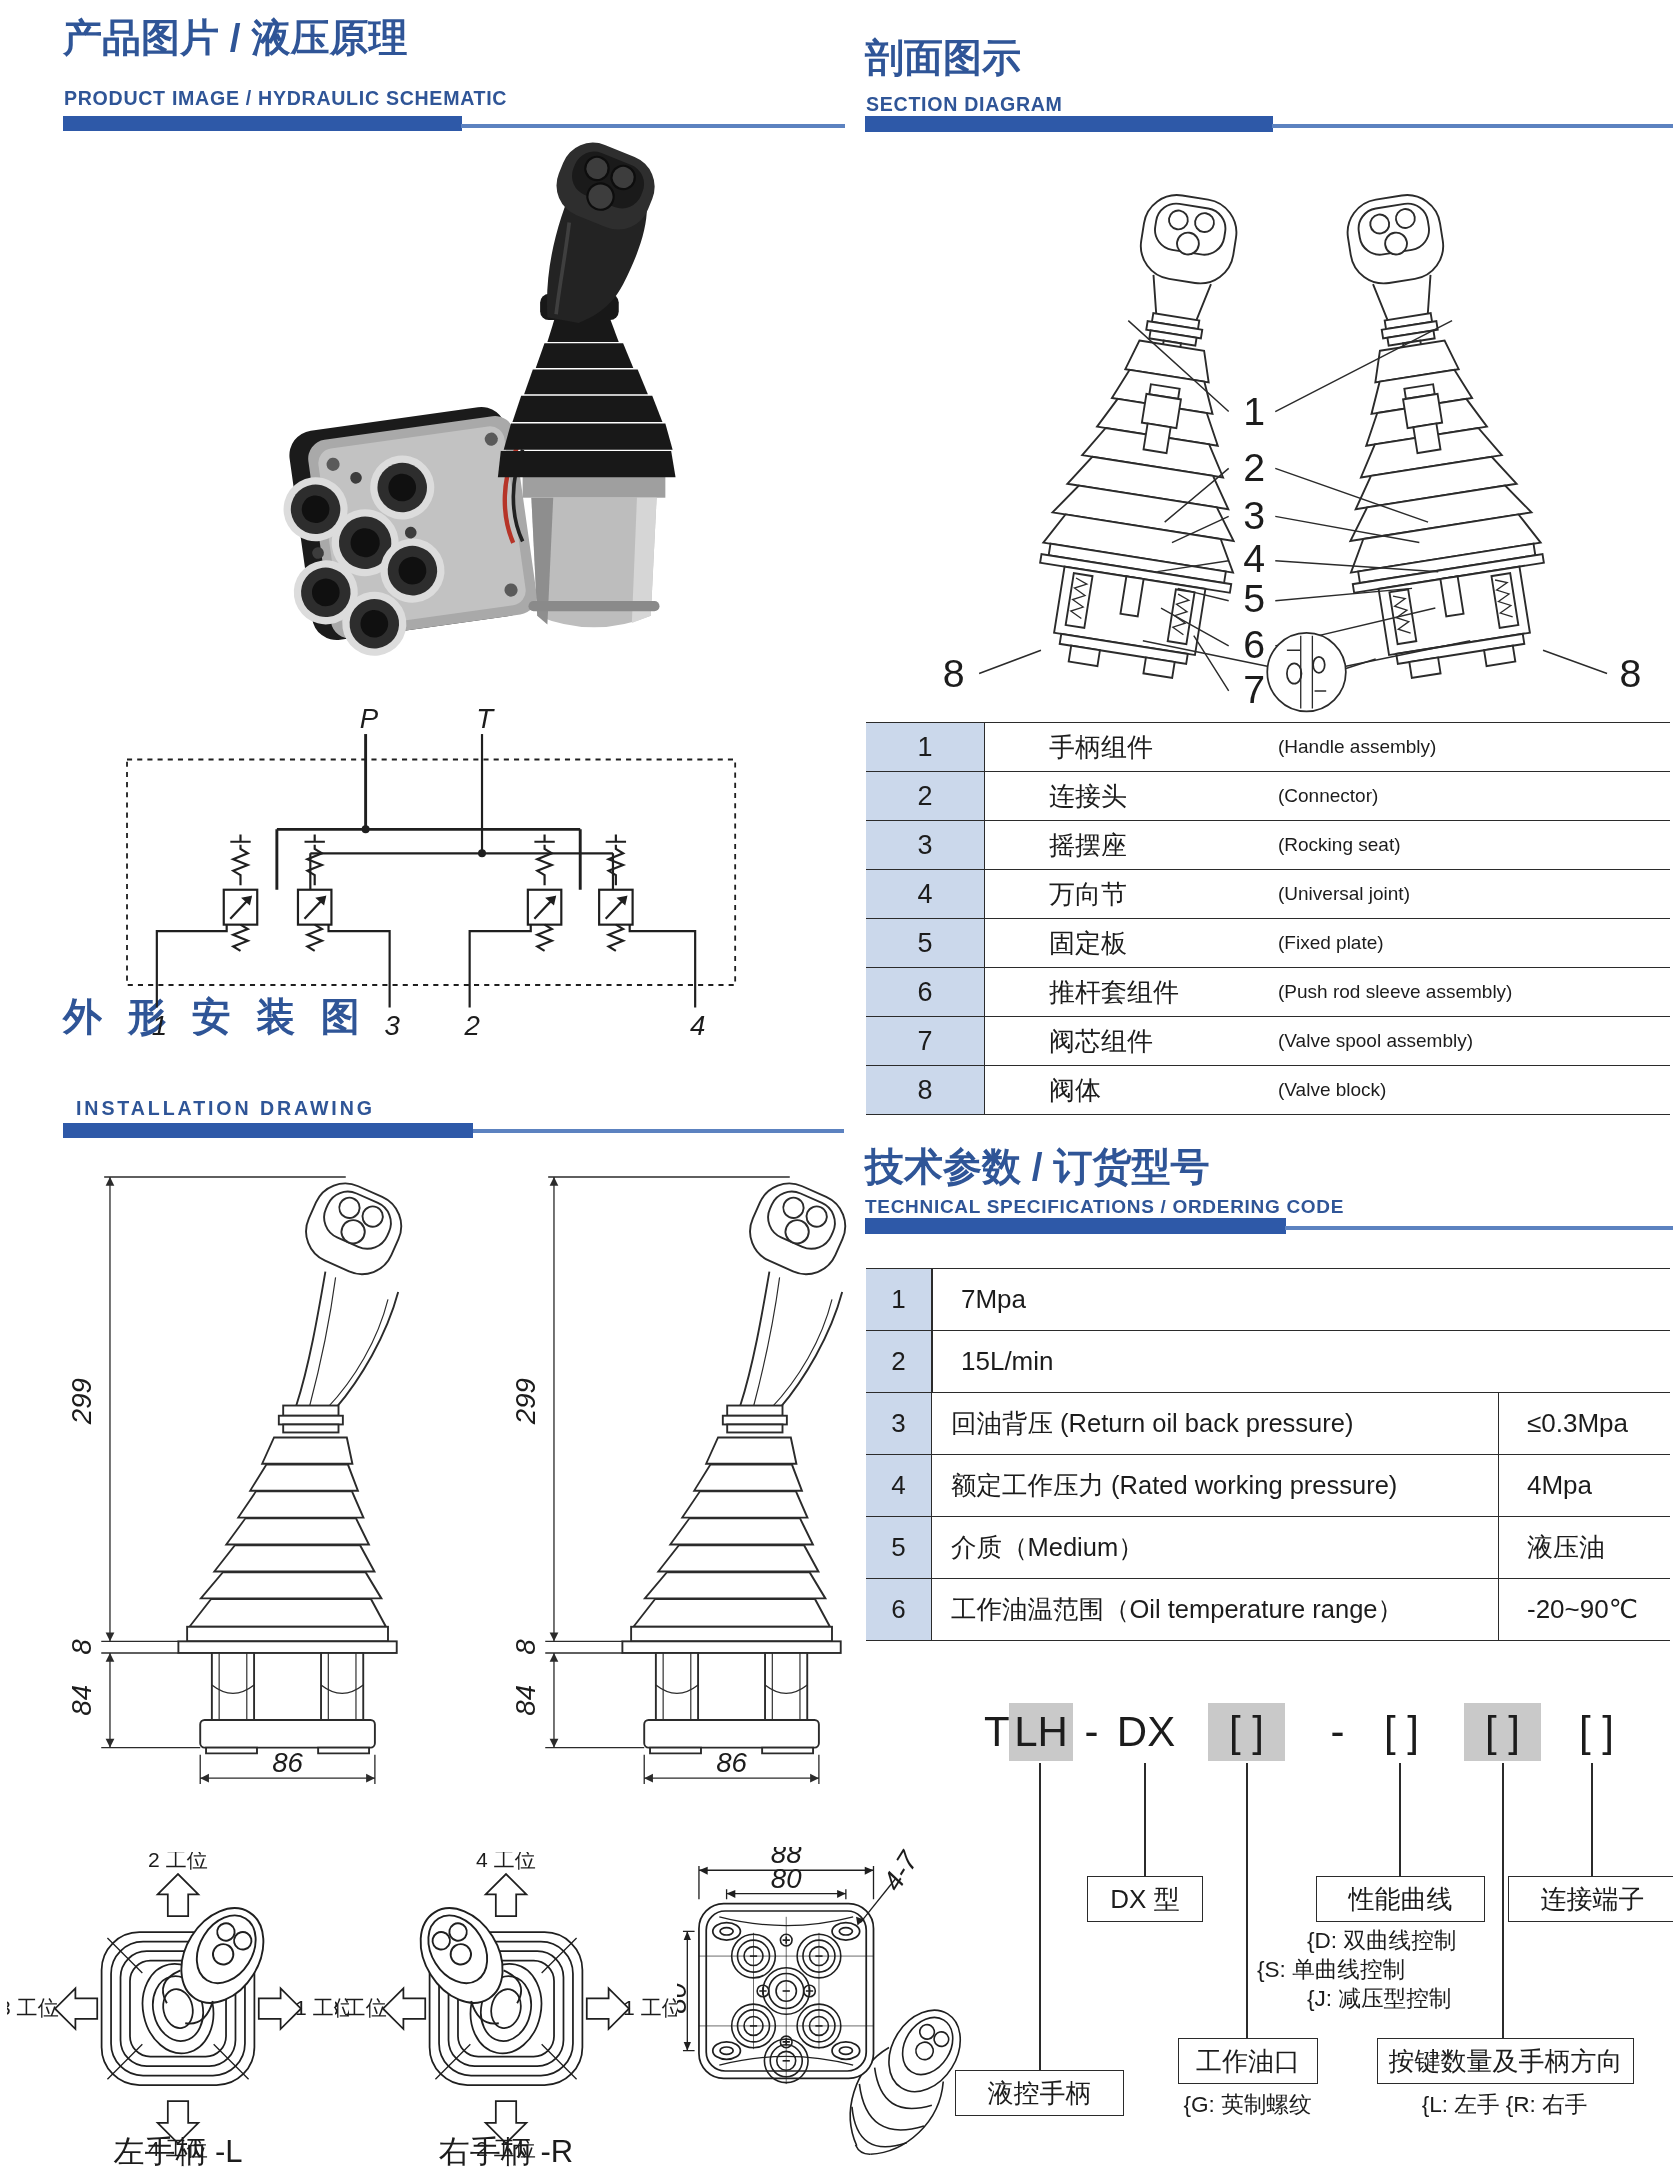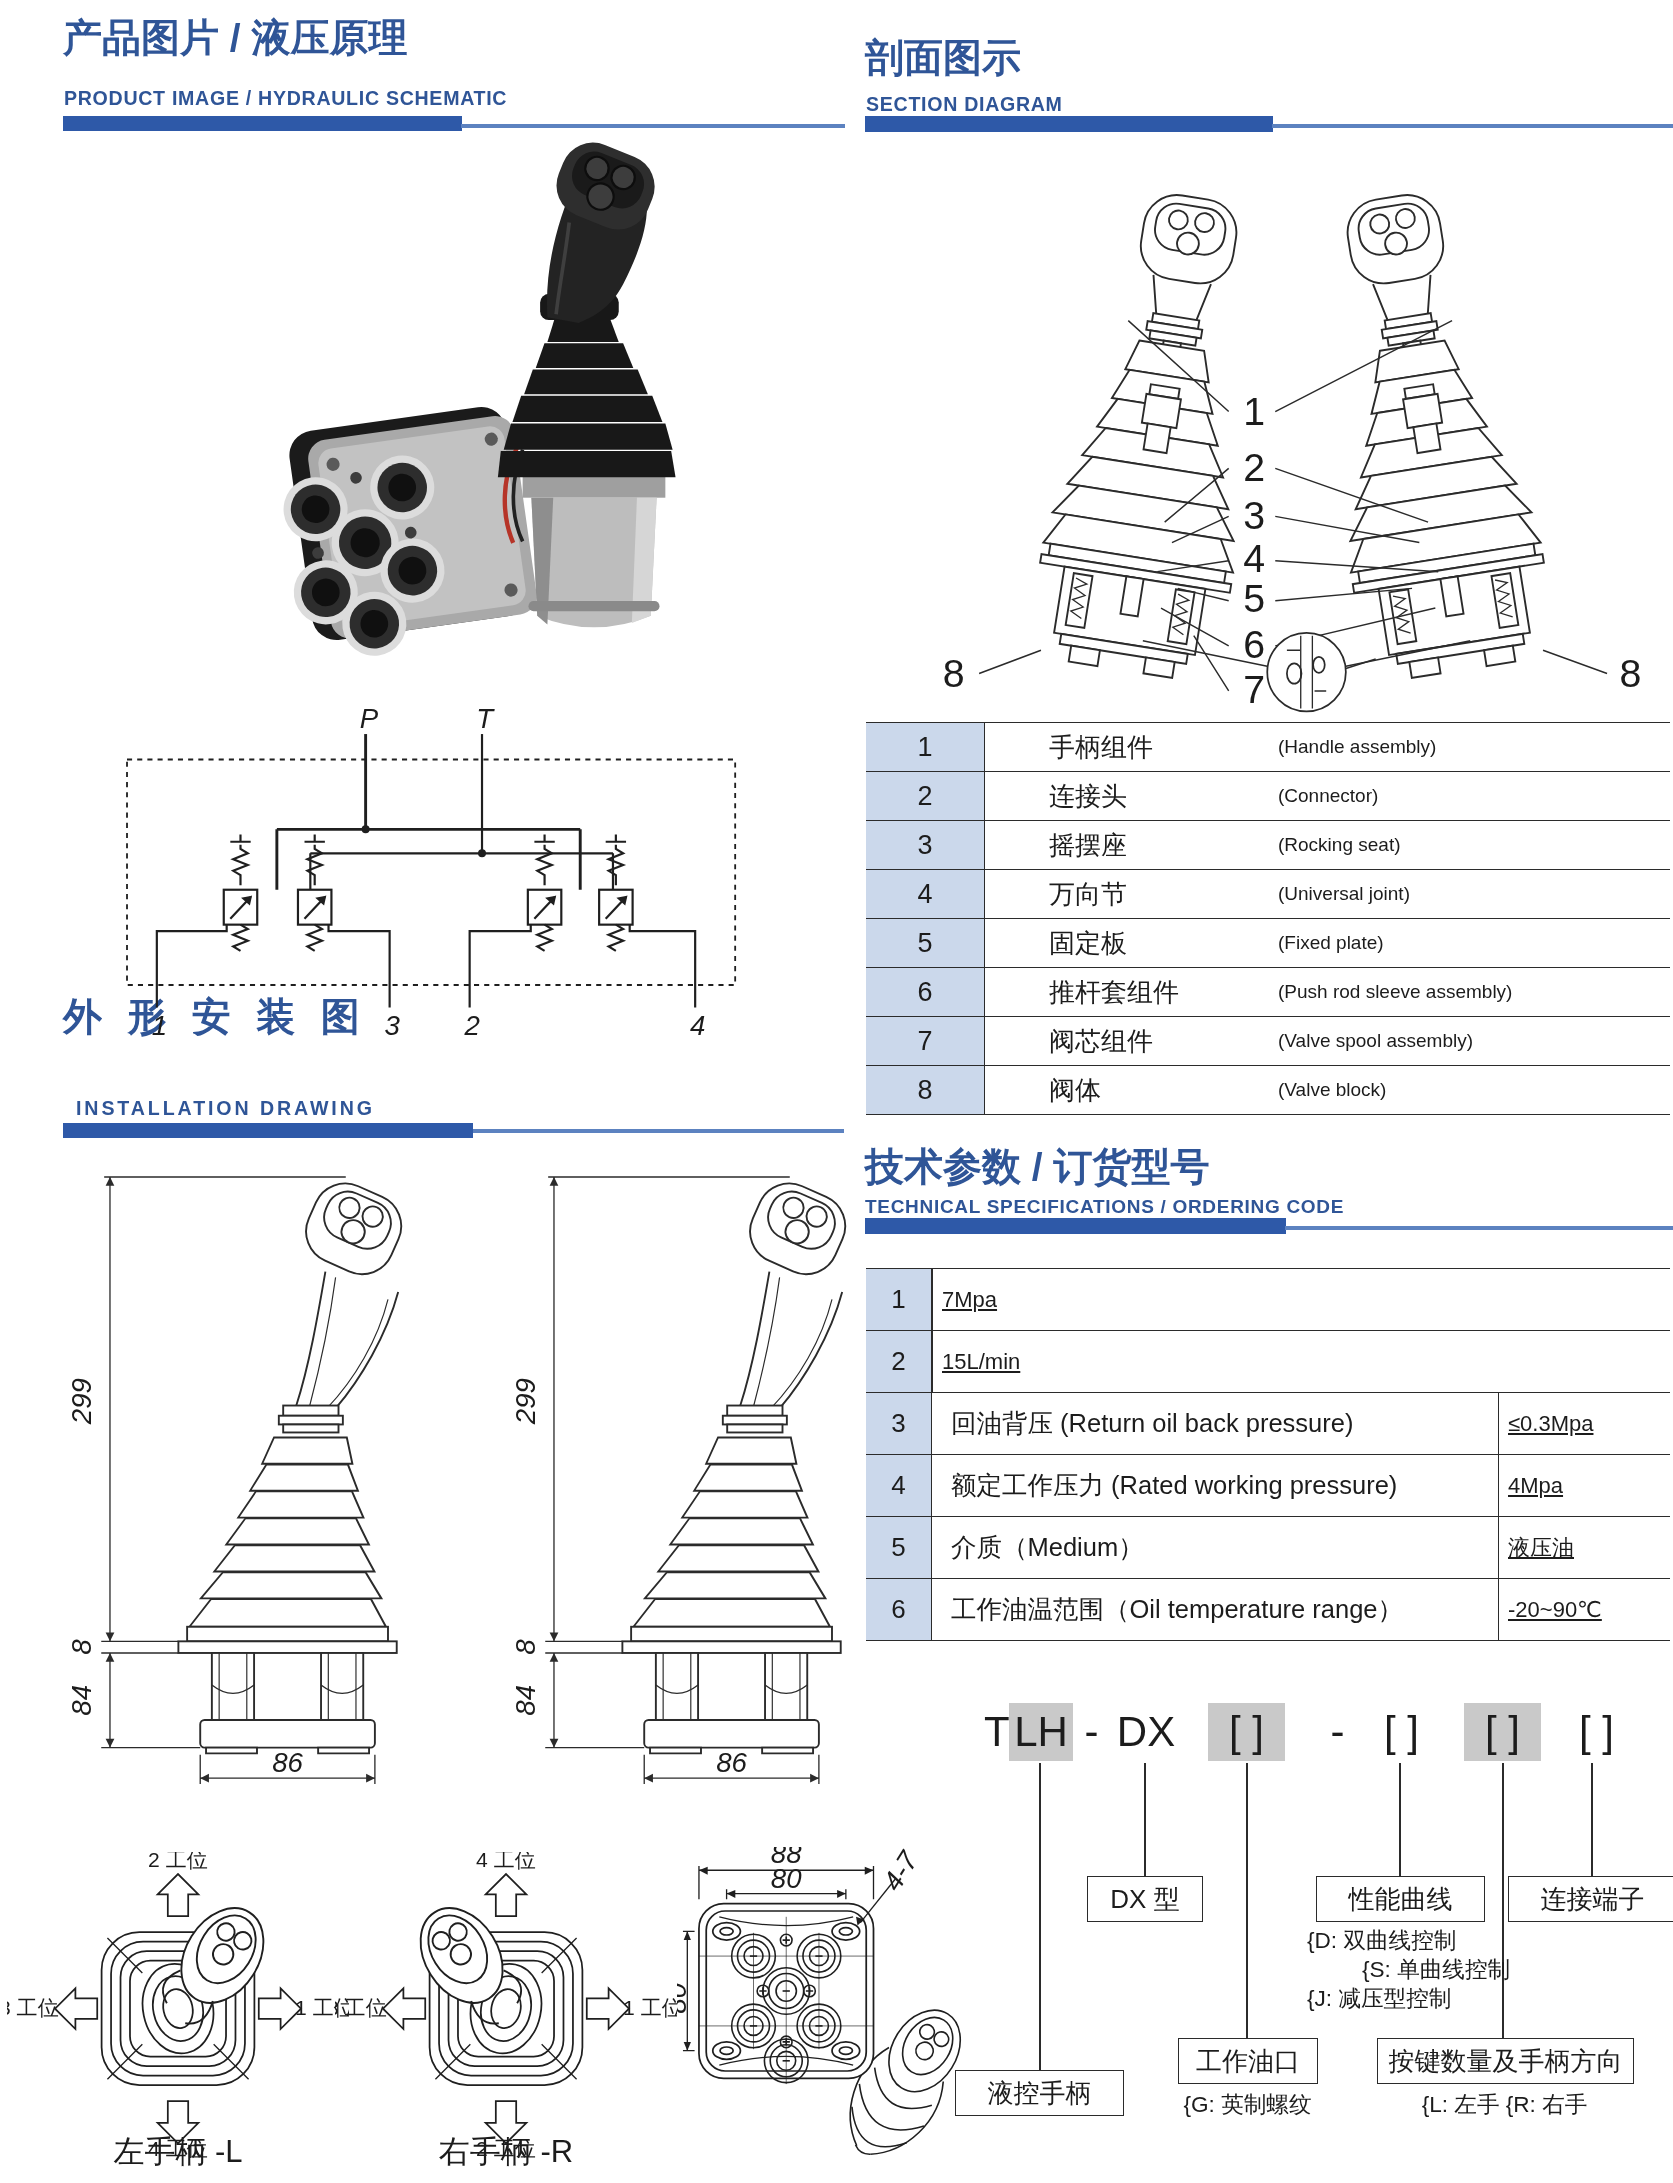--- a/index.html
+++ b/index.html
@@ -16,21 +16,21 @@
   .prow:last-child{border-bottom:none;}
   .pidx{width:118px;height:100%;background:#cbd8eb;border-right:1.5px solid #2b2b2b;display:flex;align-items:center;justify-content:center;font-size:27px;}
   .pcn{width:229px;padding-left:64px;font-size:26px;}
   .pen{font-size:19px;}
   
   .stable{width:804px;border-top:1.5px solid #2b2b2b;border-bottom:1.5px solid #2b2b2b;}
   .srow{display:flex;height:61px;border-bottom:1.5px solid #2b2b2b;align-items:center;}
   .srow:last-child{border-bottom:none;}
   .sidx{width:65px;height:100%;background:#cbd8eb;border-right:1.5px solid #2b2b2b;display:flex;align-items:center;justify-content:center;font-size:26px;}
   .slab{flex:1;padding-left:19px;font-size:25.5px;white-space:nowrap;}
-  .sval{width:172px;height:100%;border-left:1.5px solid #2b2b2b;display:flex;align-items:center;padding-left:9px;font-size:22px;box-sizing:border-box;text-decoration:underline;}
+  .sval{width:172px;height:100%;border-left:1.5px solid #2b2b2b;display:flex;align-items:center;padding-left:28px;font-size:26px;box-sizing:border-box;}
   
   .code{font-size:42px;line-height:58px;height:58px;text-align:center;white-space:nowrap;}
   .hl{background:#c9c9c9;}
   .vline{width:1.5px;background:#2b2b2b;}
   .obox{border:1.5px solid #2b2b2b;background:#fff;display:flex;align-items:center;justify-content:center;font-size:26px;white-space:nowrap;}
   .osub{font-size:22.6px;line-height:29px;white-space:nowrap;}
   .handlbl{font-size:31px;text-align:center;white-space:nowrap;}
   svg{display:block;}
   svg text{font-family:"Liberation Sans","DejaVu Sans",sans-serif;}
   .dimtxt{font-style:italic;font-size:38px;fill:#1c1c1c;}
@@ -346,21 +346,21 @@
   <div class="abs vline" style="left:1144px;top:1763px;height:114px;"></div>
   <div class="abs vline" style="left:1246px;top:1763px;height:275px;"></div>
   <div class="abs vline" style="left:1399px;top:1763px;height:114px;"></div>
   <div class="abs vline" style="left:1502px;top:1763px;height:275px;"></div>
   <div class="abs vline" style="left:1591px;top:1763px;height:114px;"></div>
 
   <div class="abs obox" style="left:1087px;top:1876px;width:114px;height:44px;">DX 型</div>
   <div class="abs obox" style="left:1316px;top:1876px;width:167px;height:44px;">性能曲线</div>
   <div class="abs obox" style="left:1508px;top:1876px;width:167px;height:44px;">连接端子</div>
   <div class="abs osub" style="left:1307px;top:1926px;">{D: 双曲线控制</div>
-  <div class="abs osub" style="left:1362px;top:1955px;">{S: 单曲线控制</div>
+  <div class="abs osub" style="left:1257px;top:1955px;">{S: 单曲线控制</div>
   <div class="abs osub" style="left:1307px;top:1984px;">{J: 减压型控制</div>
   <div class="abs obox" style="left:1178px;top:2038px;width:138px;height:44px;">工作油口</div>
   <div class="abs osub" style="left:1160px;top:2090px;width:175px;text-align:center;">{G: 英制螺纹</div>
   <div class="abs obox" style="left:1377px;top:2038px;width:255px;height:44px;">按键数量及手柄方向</div>
   <div class="abs osub" style="left:1397px;top:2090px;width:215px;text-align:center;">{L: 左手 {R: 右手</div>
   <div class="abs obox" style="left:955px;top:2070px;width:167px;height:44px;">液控手柄</div>
 
   <svg class="abs" style="left:69px;top:1161px;" width="408" height="655" viewBox="0 0 560 900">
     <g stroke="#2b2b2b" stroke-width="2.6" fill="#fff">
       <g transform="rotate(24 390 95)">

